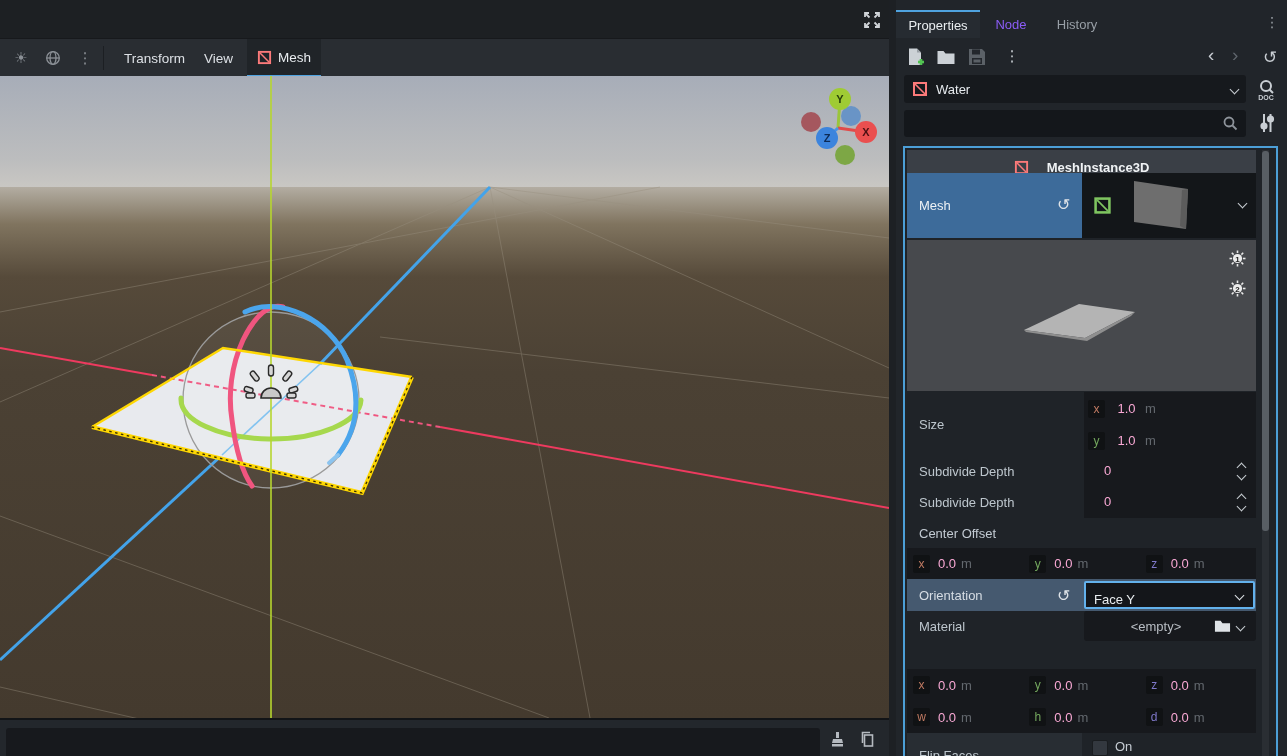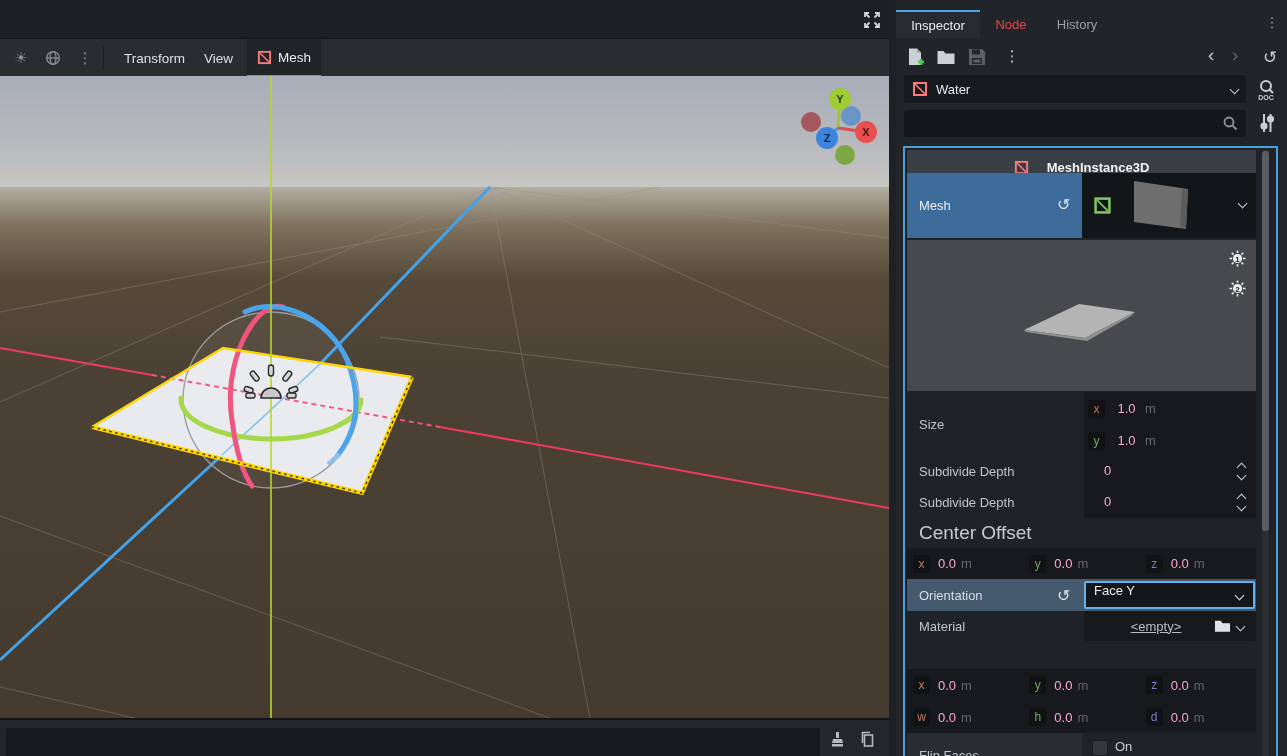--- a/index.html
+++ b/index.html
@@ -30,21 +30,21 @@
   #output-box { position:absolute; left:6px; top:8px; width:814px; height:30px; background:#17191d;
                 border-radius:3px; }
   .bp-icon { position:absolute; top:11px; width:18px; height:18px; cursor:pointer; }
 
   
   #inspector { position:absolute; left:896px; top:0; width:391px; height:756px; background:#21252a; }
 
   .tab { position:absolute; top:10px; height:28px; display:flex; align-items:center; justify-content:center;
          font-size:13px; cursor:pointer; }
   #tab-inspector { left:0; width:84px; background:#262b31; border-top:2px solid #4fa3e0; color:#e9edf0; }
-  #tab-node { left:84px; width:62px; color:#ef4444; }
+  #tab-node { left:84px; width:62px; color:#8b5cf6; }
   #tab-history { left:146px; width:70px; color:#989fa6; }
   #tabbar-menu { position:absolute; right:8px; top:14px; color:#9aa0a6; font-size:14px; cursor:pointer; }
 
   .itb-icon { position:absolute; top:47px; width:22px; height:22px; cursor:pointer; }
   .nav-arrow { position:absolute; top:44px; font-size:19px; color:#c9ced3; cursor:pointer; }
 
   #node-row { position:absolute; left:8px; top:75px; width:342px; height:28px; background:#16191d;
               border-radius:3px; display:flex; align-items:center; padding:0 8px; gap:8px; cursor:pointer; }
   #node-name { color:#e6eaee; font-size:13px; flex:1; }
   #doc-icon { position:absolute; right:10px; top:78px; width:22px; height:24px; cursor:pointer; }
@@ -68,45 +68,45 @@
   #mesh-row-label { position:absolute; left:0; top:0; width:175px; height:65px; background:#3d6b9a;
                     display:flex; align-items:center; padding-left:12px; color:#eef2f5; font-size:13px; cursor:pointer; }
   #mesh-row-value { position:absolute; left:175px; top:0; width:174px; height:65px; background:#131619; cursor:pointer; }
   .revert { position:absolute; color:#dfe3e7; font-size:16px; cursor:pointer; }
 
   #preview { position:absolute; left:2px; top:92px; width:349px; height:151px; background:#47494d; }
   .plight { position:absolute; right:10px; width:17px; height:17px; cursor:pointer; }
 
   .prop-row { position:absolute; left:2px; width:349px; display:flex; align-items:center; }
   .prop-label { padding-left:12px; color:#bdc6cd; font-size:13px; }
-  .sect-label { padding-left:12px; color:#c3cbd3; font-size:19px;text-align:right; }
+  .sect-label { padding-left:12px; color:#c3cbd3; font-size:13px;text-align:right; }
   .value-box { position:absolute; left:177px; top:0; height:100%; width:172px; background:#17191d; }
 
   .chip { display:inline-block; width:17px; text-align:center; background:#101214; border-radius:2px;
           font-size:12px; padding:2px 0; }
   .cx { color:#c07a62; } .cy { color:#74a85e; } .cz { color:#7f78c9; }
   .val { color:#f9a8d4; font-size:13px; margin-left:8px; }
   .unit { color:#63686e; font-size:13px; margin-left:5px; }
 
   .vrow { position:absolute; left:2px; width:349px; height:31px; background:#17191d;
           display:flex; align-items:center; }
   .tfield { display:flex; align-items:center; width:117px; padding-left:6px; }
 
   .spin { position:absolute; right:8px; top:50%; margin-top:-8px; width:10px; height:16px; cursor:pointer; }
   .chev { display:block; width:7px; height:7px; border-right:1.8px solid #c9ced3;
           border-bottom:1.8px solid #c9ced3; }
   .chev.up { transform:rotate(-135deg); } .chev.down { transform:rotate(45deg); }
 
   #orientation-row { background:#45596f; }
   #orientation-dd { position:absolute; left:177px; top:2px; width:171px; height:28px; background:#14161a;
-                    border:2px solid #63b1ec; border-radius:2px; display:flex; align-items:flex-start;
+                    border:2px solid #63b1ec; border-radius:2px; display:flex; align-items:flex-end;
                     padding-left:8px; color:#e8ecef; font-size:13px; cursor:pointer; }
 
   #material-value { display:flex; align-items:center; border-radius:3px; cursor:pointer; }
-  #material-empty { flex:1; text-align:center; color:#b9bec4; font-size:13px; padding-left:14px;text-decoration:underline; }
+  #material-empty { flex:1; text-align:center; color:#b9bec4; font-size:13px; padding-left:14px; }
 
   #flip-label-box { position:absolute; left:0; top:0; width:175px; height:100%; background:#282d33; }
   .checkbox { position:absolute; left:185px; top:7px; width:16px; height:16px; background:#33383f;
               border:1px solid #1a1d20; border-radius:2px; cursor:pointer; }
   #flip-on { position:absolute; left:208px; top:6px; color:#c6cdd4; font-size:13px; }
 
   #scrollbar { position:absolute; left:357px; top:2px; width:7px; height:608px; background:#2a2e33; }
   #scroll-thumb { position:absolute; left:0; top:1px; width:7px; height:380px; background:#585e64; border-radius:3px; cursor:pointer; }
 </style>
 </head>
@@ -252,21 +252,21 @@
       <svg width="17" height="17" viewBox="0 0 17 17" fill="none" stroke="#b5bac0" stroke-width="1.6">
         <rect x="5.5" y="4" width="8" height="11"></rect>
           <path d="M3.5 12 V1.5 H11"></path>
       </svg>
     </span>
   </div>
 </div>
 
 <div id="inspector">
 
-  <div class="tab" id="tab-inspector">Inspector</div>
+  <div class="tab" id="tab-inspector">Properties</div>
   <div class="tab" id="tab-node">Node</div>
   <div class="tab" id="tab-history">History</div>
   <span id="tabbar-menu">⋮</span>
 
   <span class="itb-icon" style="left:9px">
     <svg width="20" height="20" viewBox="0 0 20 20">
       <path d="M4 1.5 h8 l4 4 V18 H4 Z" fill="#ccd1d6"></path>
       <path d="M12 1.5 l4 4 h-4 Z" fill="#9aa0a6"></path>
       <g stroke="#53c553" stroke-width="2.6">
           <line x1="13" y1="15" x2="19" y2="15"></line>

